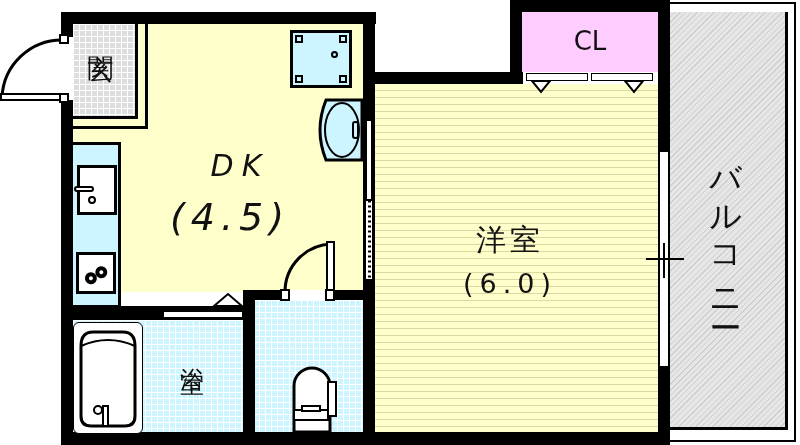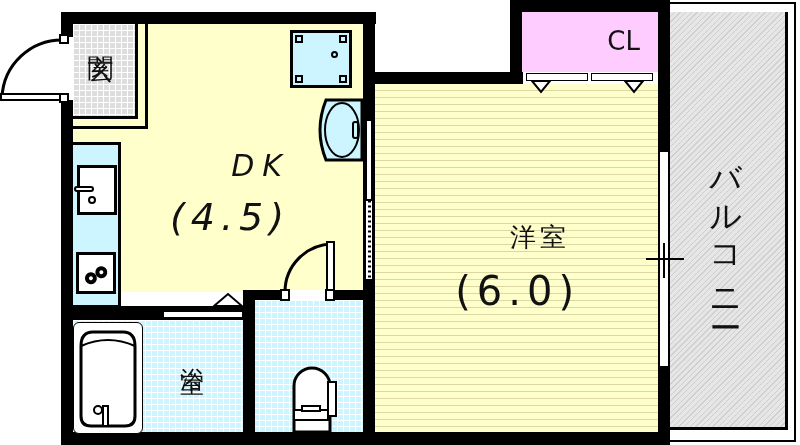--- a/index.html
+++ b/index.html
@@ -6,21 +6,21 @@
   body{width:800px;height:445px;position:relative;overflow:hidden;font-family:"DejaVu Sans","Liberation Sans",sans-serif;}
   .abs{position:absolute;}
   .wall{position:absolute;background:#000;}
   .room{position:absolute;box-sizing:border-box;}
   .dk{background:#ffffcc;}
   .yoshitsu{background:#ffffcc;background-image:repeating-linear-gradient(to bottom,#ffffcc 0px,#ffffcc 6px,#dcd8a4 6px,#dcd8a4 7px);}
   .genkan{background:#dddddd;background-image:linear-gradient(#fff 1px,transparent 1px),linear-gradient(90deg,#fff 1px,transparent 1px);background-size:6px 6px;}
   .wet{background:#ccf5ff;background-image:linear-gradient(#ffffff 1px,transparent 1px),linear-gradient(90deg,#ffffff 1px,transparent 1px);background-size:6px 6px;}
   .cl{background:#ffccff;}
   .balcony{background:#e0e0e0;background-image:repeating-linear-gradient(135deg,#e6e6e6 0px,#e6e6e6 3px,#cfcfcf 3px,#cfcfcf 4px);}
-  .label{position:absolute;color:#111;text-align:right;white-space:nowrap;}
+  .label{position:absolute;color:#111;text-align:center;white-space:nowrap;}
   .vert{writing-mode:vertical-rl;text-orientation:upright;}
   .fixture{position:absolute;box-sizing:border-box;border:3px solid #000;}
 </style>
 </head>
 <body>
 
 <div class="room dk" style="left:73px;top:24px;width:298px;height:268px;"></div>
 <div class="room genkan" style="left:73px;top:24px;width:65px;height:95px;border-right:3px solid #000;border-bottom:3px solid #000;"></div>
 <div class="abs" style="left:73px;top:24px;width:75px;height:105px;border-right:3px solid #000;border-bottom:3px solid #000;box-sizing:border-box;background:transparent;"></div>
 
@@ -124,20 +124,20 @@
   <rect x="38" y="24" width="8" height="34" fill="#fff" stroke="#000" stroke-width="2"></rect>
   <rect x="4" y="52" width="34" height="10" fill="#fff" stroke="#000" stroke-width="2"></rect>
   <rect x="12" y="48" width="18" height="5" fill="#fff" stroke="#000" stroke-width="2"></rect>
 </svg>
 
 <div class="label vert" style="left:84px;top:34px;font-size:26px;letter-spacing:2px;">玄関</div>
 
 <div class="label" style="left:190px;top:148px;width:100px;font-size:30px;letter-spacing:8px;font-style:italic;">DK</div>
 <div class="label" style="left:170px;top:195px;width:120px;font-size:38px;letter-spacing:6px;font-style:italic;">(4.5)</div>
 
-<div class="label" style="left:450px;top:220px;width:120px;font-size:26px;letter-spacing:4px;">洋室</div>
-<div class="label" style="left:440px;top:268px;width:140px;font-size:40px;letter-spacing:6px;">(6.0)</div>
+<div class="label" style="left:450px;top:220px;width:120px;font-size:30px;letter-spacing:4px;">洋室</div>
+<div class="label" style="left:440px;top:268px;width:140px;font-size:27px;letter-spacing:6px;">(6.0)</div>
 
 <div class="label" style="left:540px;top:26px;width:100px;font-size:26px;">CL</div>
 
 <div class="label vert" style="left:706px;top:142px;font-size:32px;line-height:40px;letter-spacing:6px;">バルコニー</div>
 
 <div class="label vert" style="left:176px;top:348px;font-size:24px;letter-spacing:4px;">浴室</div>
 
 </body></html>

